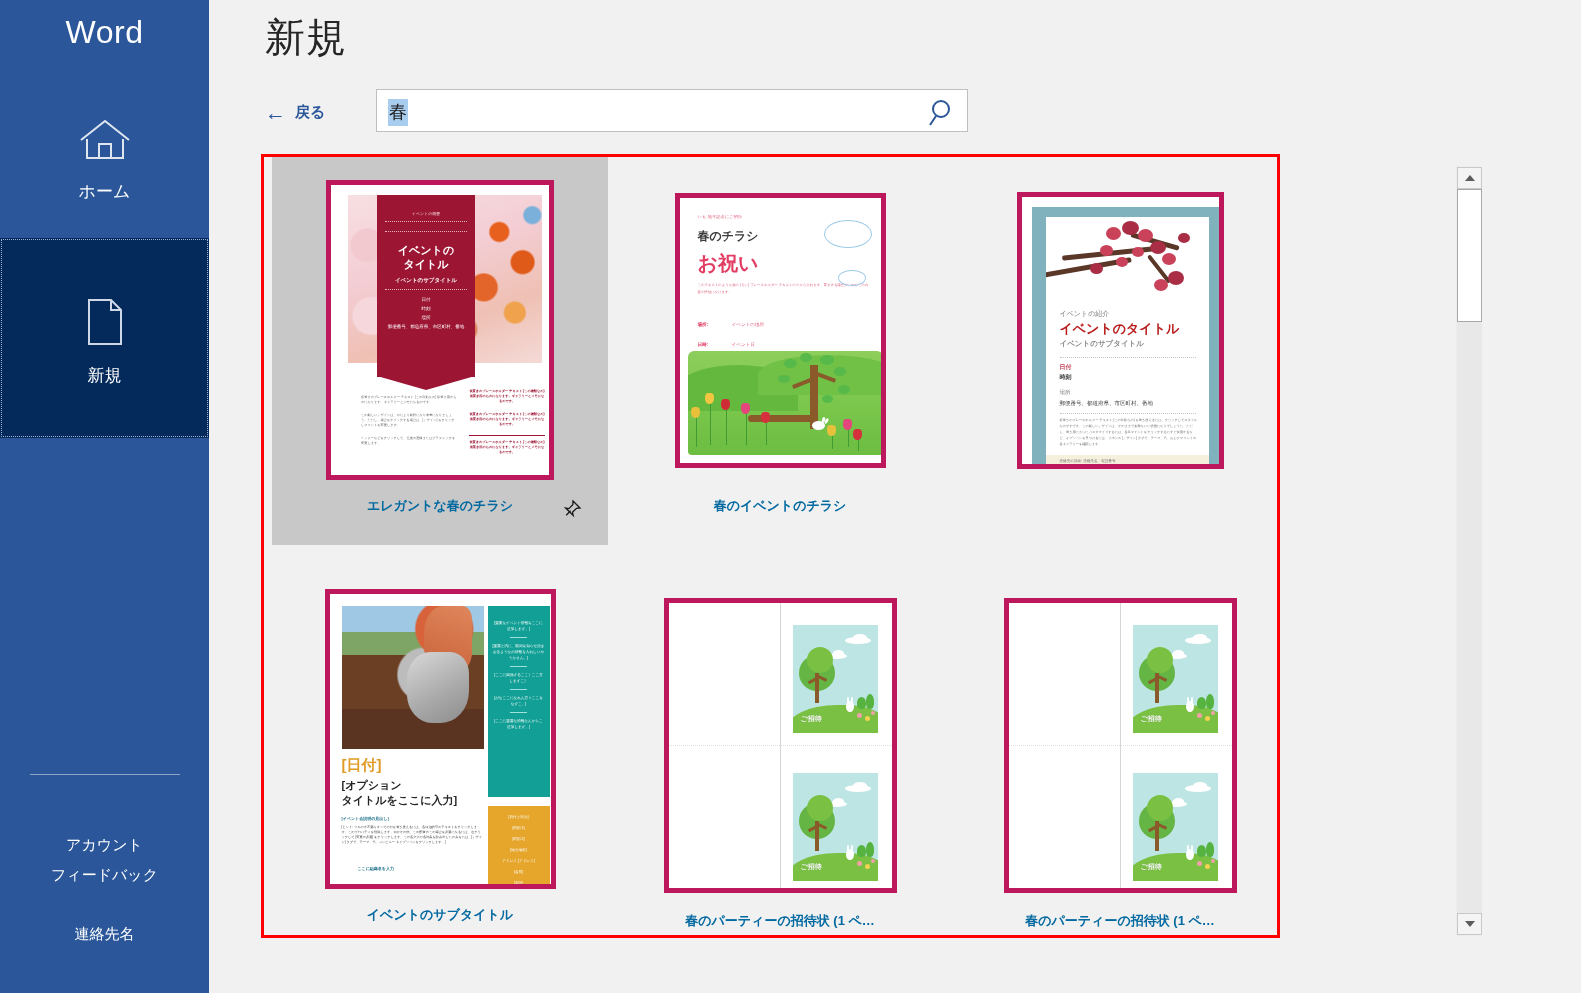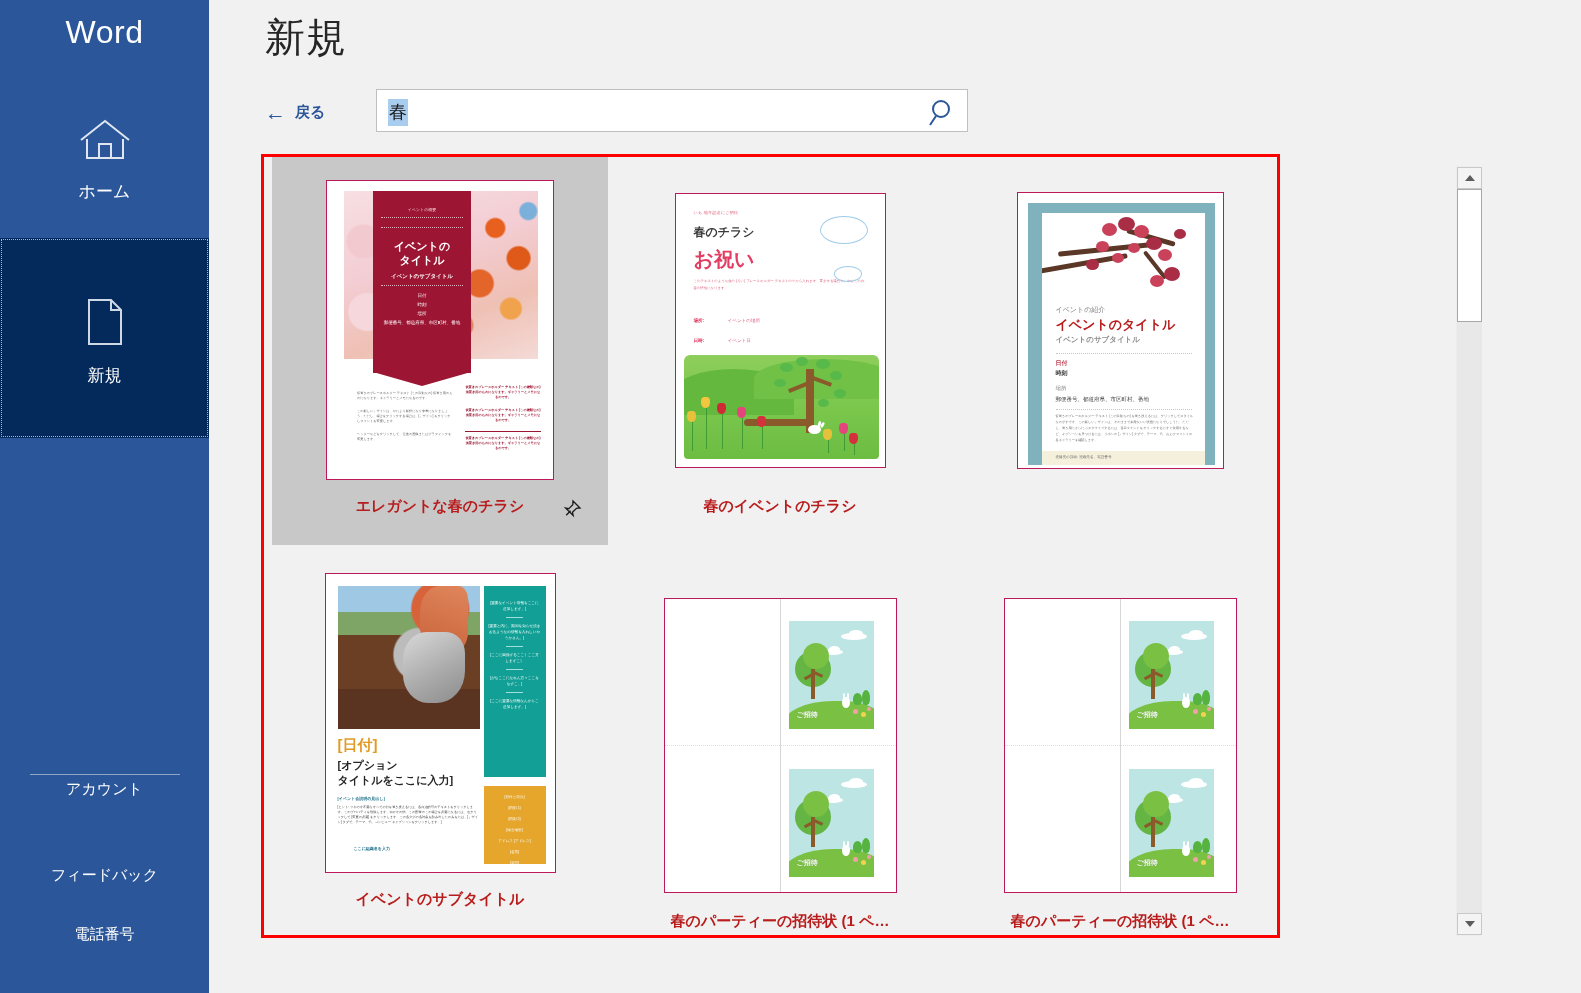--- a/index.html
+++ b/index.html
@@ -58,21 +58,21 @@
     width: 150px; height: 1px;
     background: #8fa5c6;
   }
   .side-link {
     position: absolute; left: 0; width: 209px;
     text-align: center;
     font-size: 15px;
     color: #ffffff;
     cursor: default;
   }
-  #link-account  { top: 780px; }
+  #link-account  { top: 836px; }
   #link-feedback { top: 866px; }
   #link-options  { top: 925px; }
 
   
   #page-title {
     position: absolute; left: 265px; top: 10px;
     font-size: 40px;
     color: #262626;
     letter-spacing: 1px;
   }
@@ -136,45 +136,45 @@
     cursor: default;
   }
   .card.selected { background: #c8c8c8; }
   .card .thumb-wrap {
     position: absolute; top: 14px; left: 0; width: 336px; height: 318px;
     display: flex; align-items: center; justify-content: center;
   }
   .card .thumb {
     position: relative;
     background: #ffffff;
-    border: 1px solid #be185d;
+    border: 5px solid #be185d;
     box-sizing: border-box;
     overflow: hidden;
   }
   .card .caption {
     position: absolute; left: 0; top: 340px;
     width: 336px;
     text-align: center;
-    font-size: 15px;
+    font-size: 13px;
     font-weight: bold;
-    color: #b91c1c;
+    color: #0369a1;
     white-space: nowrap;
     overflow: hidden;
   }
   .card.selected .caption { padding-right: 0; }
   .pin-icon {
     position: absolute; right: 26px; top: 342px;
     width: 22px; height: 22px;
     cursor: default;
   }
 
   #card-0 { left: 8px;   top: 0px;   }
   #card-1 { left = 0; left: 348px; top: 0px;   }
   #card-2 { left: 688px; top: 0px;   }
-  #card-3 { left: 8px;   top: 393px; text-decoration: underline; }
+  #card-3 { left: 8px;   top: 409px; text-decoration: underline; }
   #card-4 { left: 348px; top: 415px; }
   #card-5 { left: 688px; top: 415px; }
 
   
   .t1 { width: 228px; height: 300px; }
   .t1 .photo {
     position: absolute; left: 17px; top: 10px; width: 194px; height: 168px;
     background:
       radial-gradient(circle at 78% 22%, #e8601d 0 9px, rgba(232,96,29,0) 11px),
       radial-gradient(circle at 90% 40%, #df5a18 0 11px, rgba(223,90,24,0) 13px),
@@ -518,21 +518,21 @@
         </svg>
       </span>
       <span class="nav-label">新規</span>
     </div>
 
 
     <div id="sidebar-divider"></div>
 
     <div class="side-link" id="link-account">アカウント</div>
     <div class="side-link" id="link-feedback">フィードバック</div>
-    <div class="side-link" id="link-options">電話番号</div>
+    <div class="side-link" id="link-options">連絡先名</div>
   </div>
 
   <div id="page-title">新規</div>
 
   <div id="back-row">
     <div id="back-link">
       <span id="back-arrow">←</span>
       <span>戻る</span>
     </div>
   </div>

